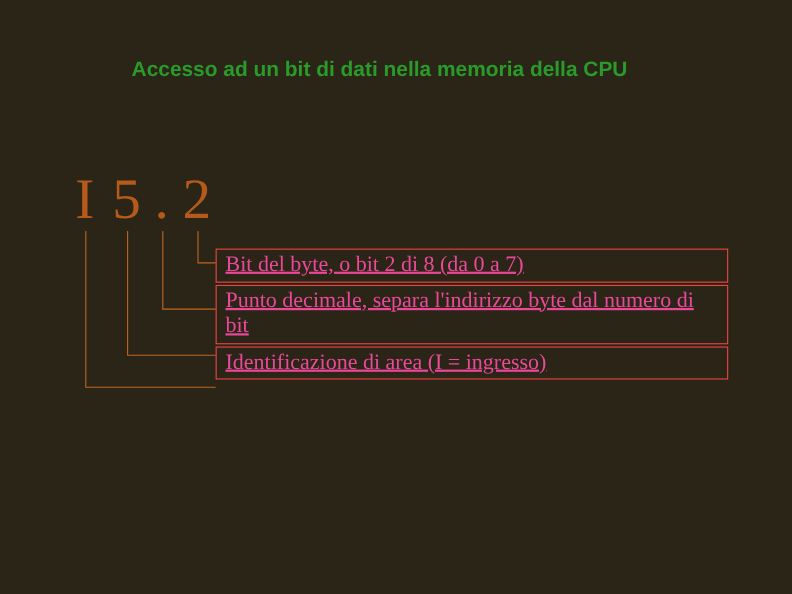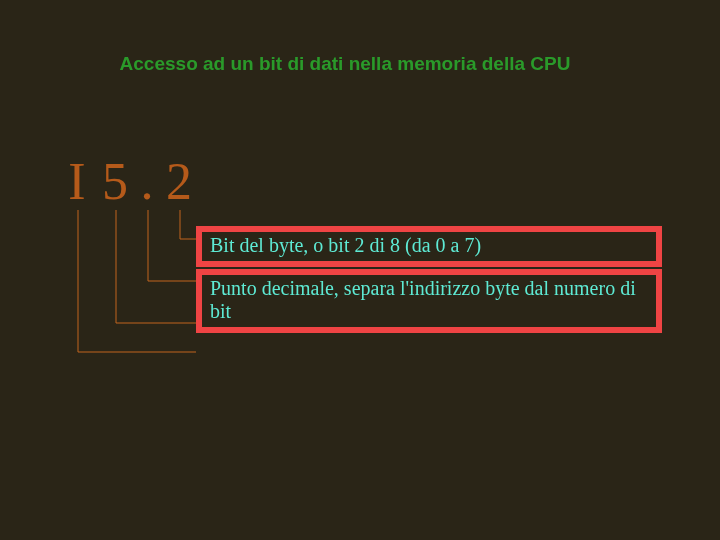--- a/index.html
+++ b/index.html
@@ -37,26 +37,27 @@
   .ch2 { width: 30px; }
   .ch3 { width: 18px; }
   .ch4 { width: 30px; }
   .boxes {
     position: absolute;
     top: 226px;
     left: 196px;
     width: 466px;
   }
   .row {
-    border: 6px solid #ef4444;
+    border: 1px solid #ef4444;
     padding: 2px 8px 3px 8px;
     font-family: "Times New Roman", Times, serif;
     font-size: 20px;
-    color: #5eead4;
+    color: #ec4899;
     line-height: 1.18;
+    text-decoration: underline;
   }
   .row + .row { margin-top: 2px; }
   svg.connectors {
     position: absolute;
     top: 0;
     left: 0;
     pointer-events: none;
   }
 </style>
 </head>
@@ -80,13 +81,14 @@
 
     <path d="M 116 210 L 116 323 L 196 323"></path>
 
     <path d="M 78 210 L 78 352 L 196 352"></path>
   </g>
 </svg>
 
 <div class="boxes">
   <div class="row">Bit del byte, o bit 2 di 8 (da 0 a 7)</div>
   <div class="row">Punto decimale, separa l'indirizzo byte dal numero di bit</div>
+  <div class="row">Identificazione di area (I = ingresso)</div>
 </div>
 
 </body></html>

